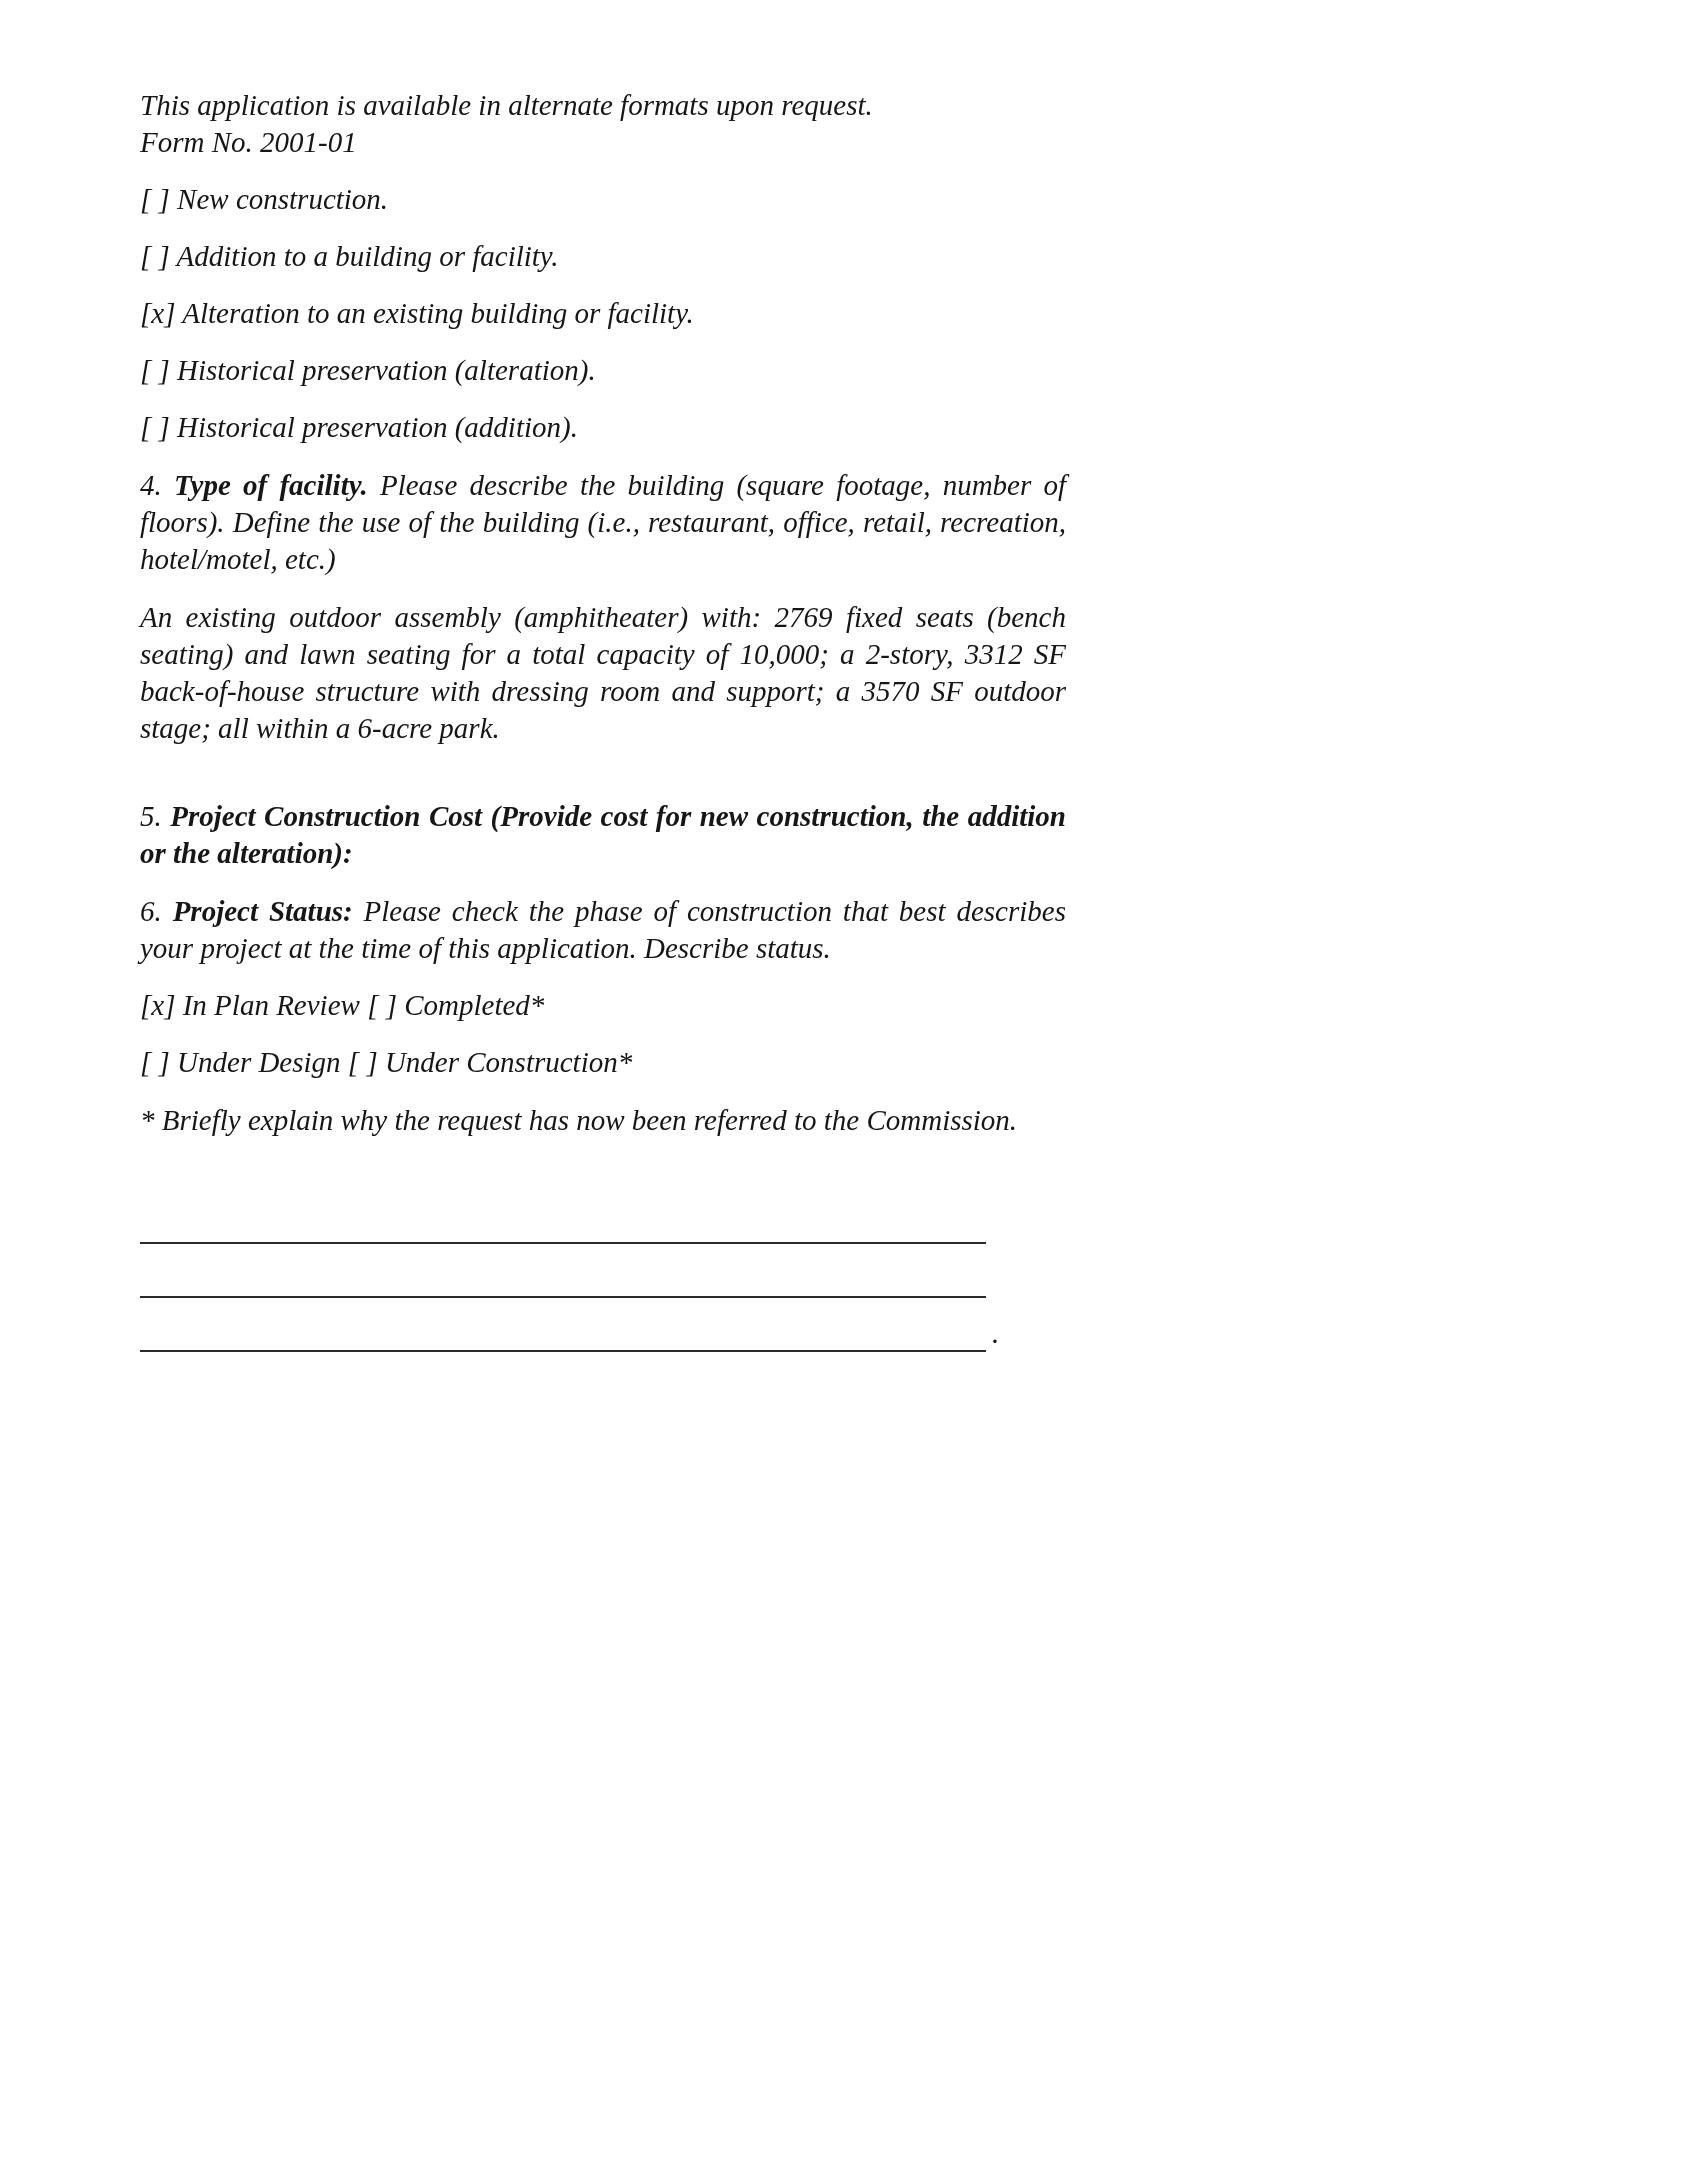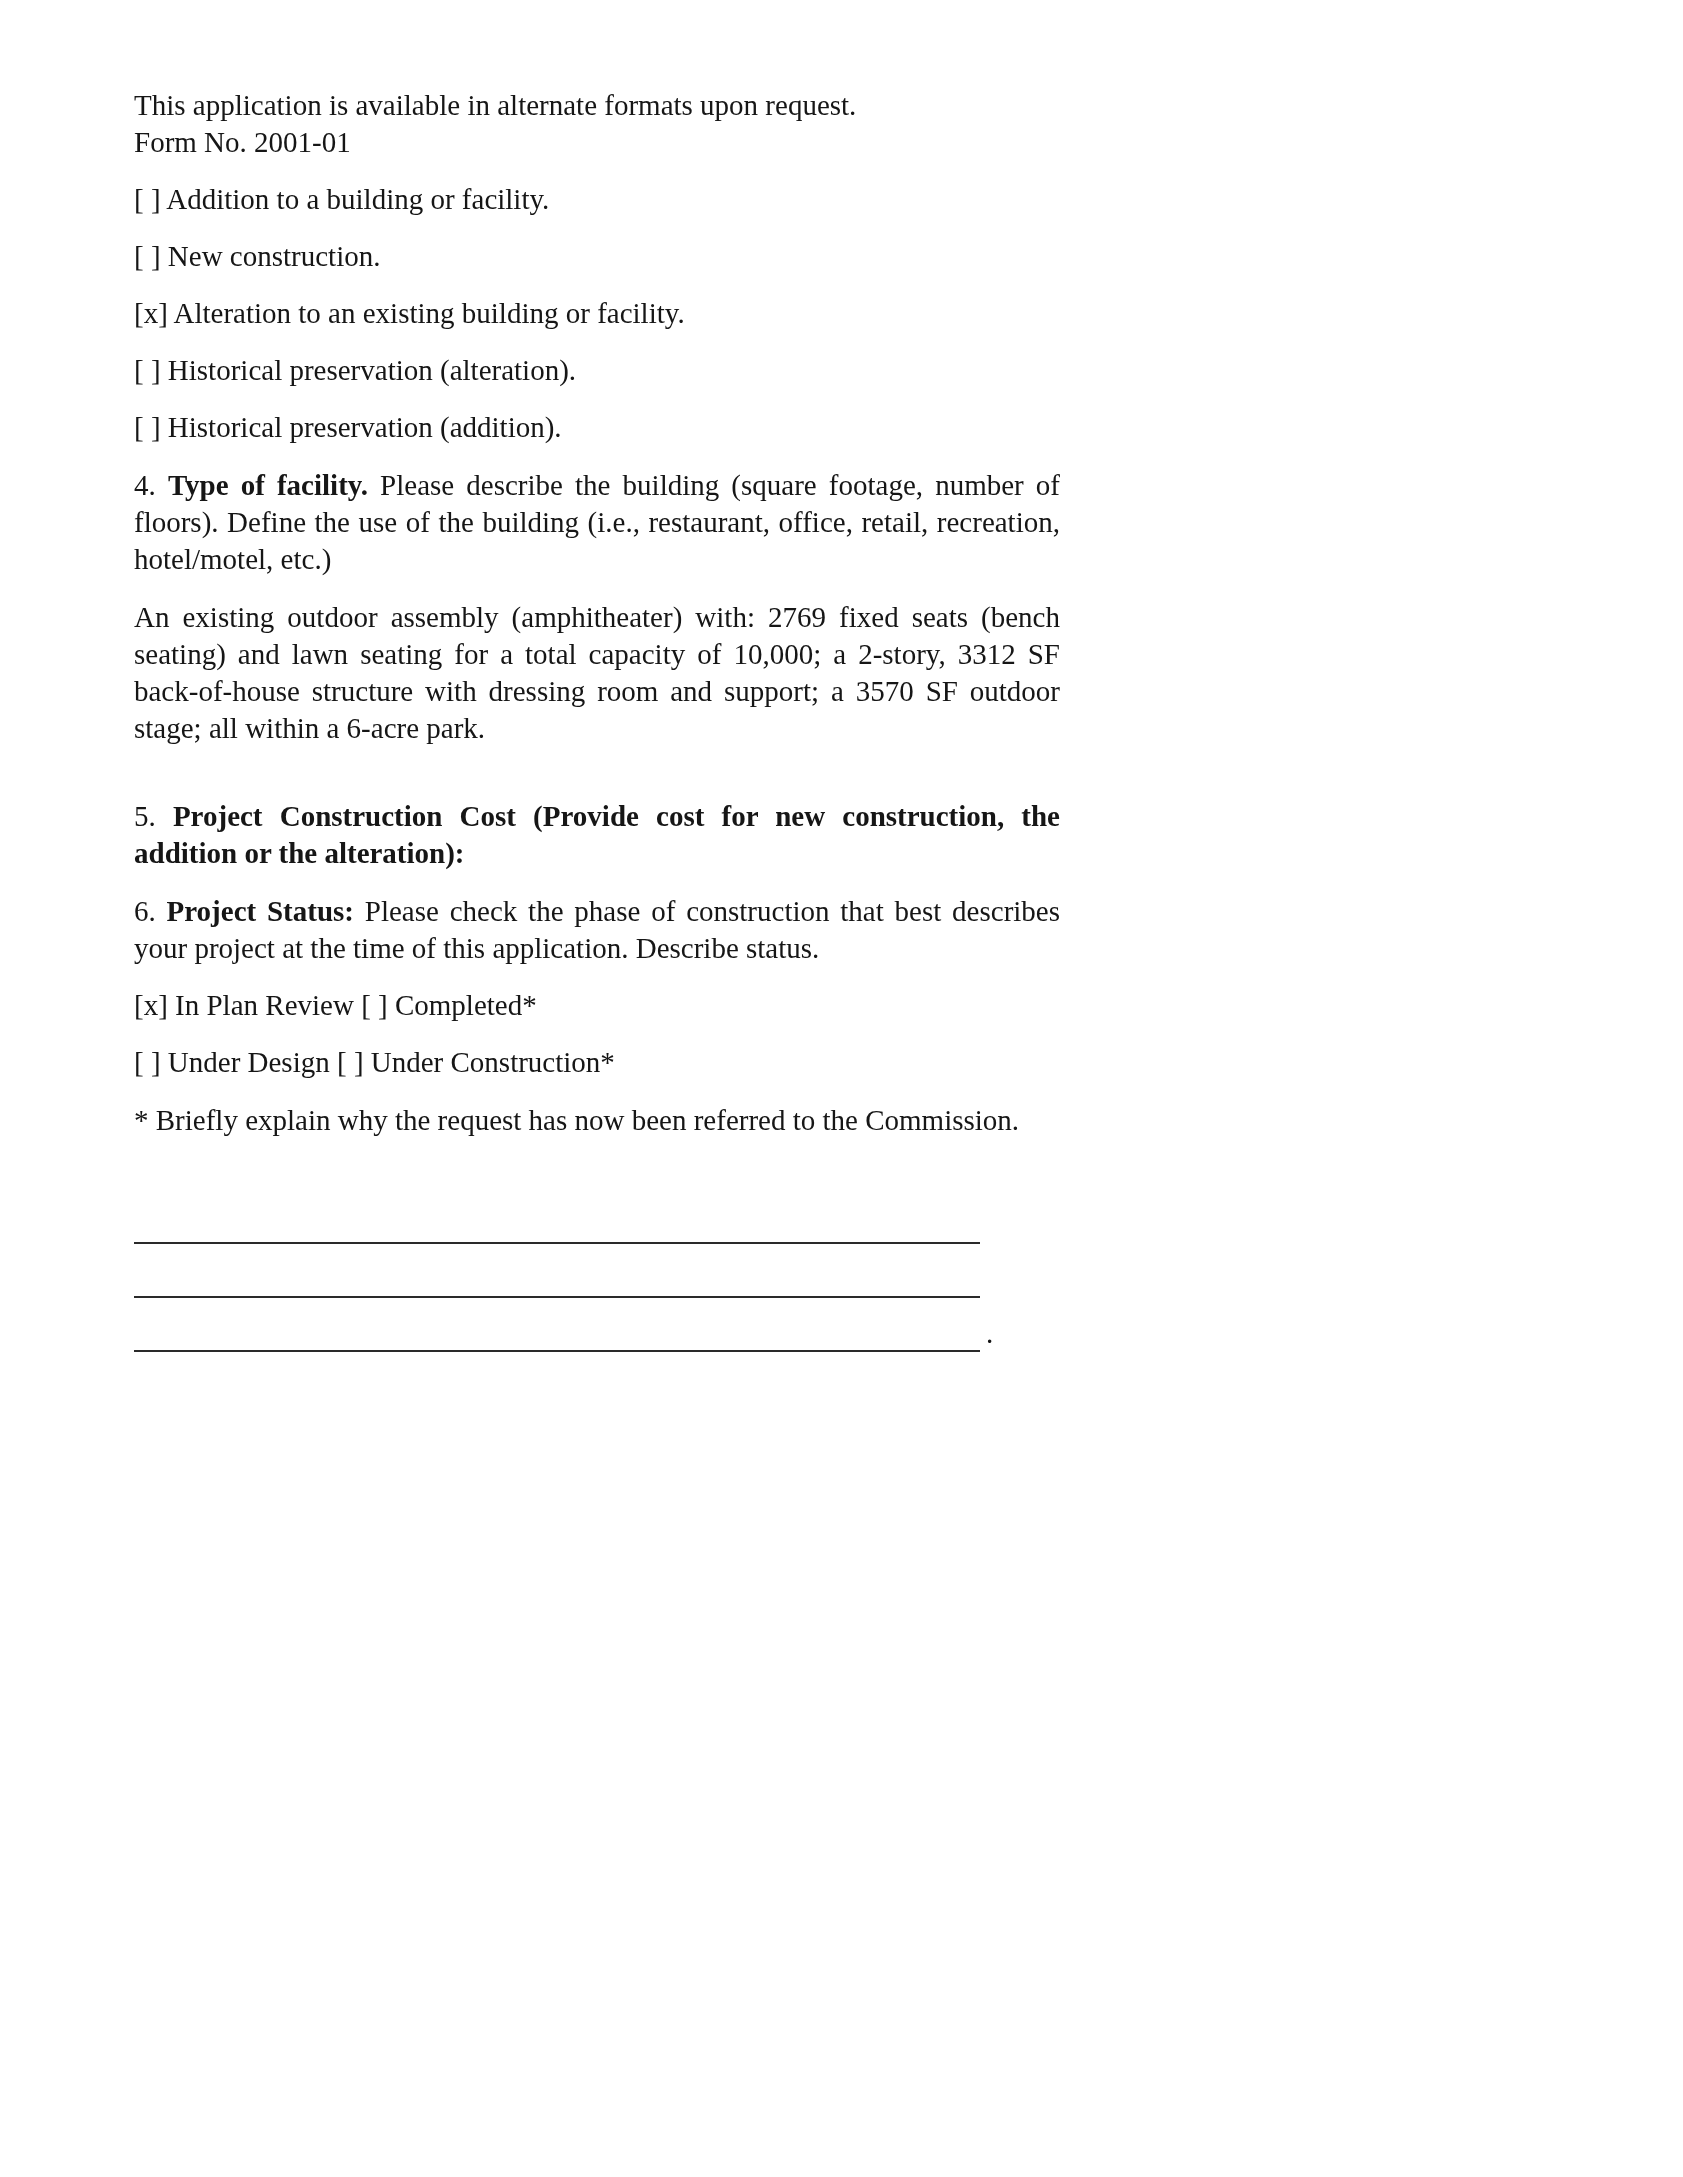--- a/index.html
+++ b/index.html
@@ -11,25 +11,26 @@
     position: relative;
     width: 1683px;
     height: 2177px;
     background: #ffffff;
     font-family: "Liberation Serif", "DejaVu Serif", serif;
     color: #161616;
     overflow: hidden;
   }
   .doc {
     position: absolute;
-    left: 134px;
+    left: 140px;
     top: 87px;
     width: 926px;
     font-size: 29px;
     line-height: 37px;
+    font-style: italic;
   }
   .doc p {
     margin: 0;
   }
   .hdr-line {
     margin: 0;
   }
   .sec-heading {
     margin-top: 2px;
   }
@@ -75,24 +76,24 @@
 <body>
 
 <div class="page">
   <div class="doc">
 
     <p class="hdr-line">This application is available in alternate formats upon request.</p>
     <p class="hdr-line">Form No. 2001-01</p>
 
 
     <p class="option"><span class="box">[ ]</span>
-      <span>Addition to a building or facility.</span></p>
+      <span>New construction.</span></p>
 
     <p class="option"><span class="box">[ ]</span>
-      <span>New construction.</span></p>
+      <span>Addition to a building or facility.</span></p>
 
     <p class="option"><span class="box">[x]</span>
       <span>Alteration to an existing building or facility.</span></p>
 
     <p class="option"><span class="box">[ ]</span>
       <span>Historical preservation (alteration).</span></p>
 
     <p class="option"><span class="box">[ ]</span>
       <span>Historical preservation (addition).</span></p>
 

